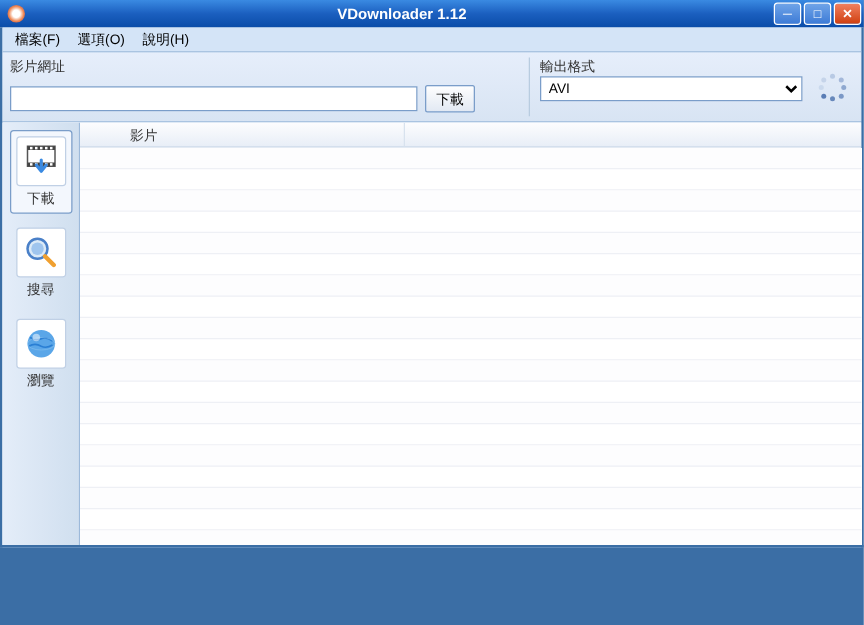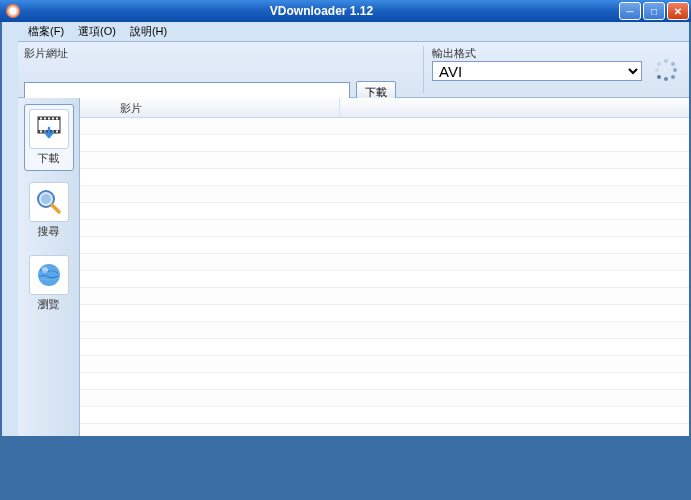--- a/index.html
+++ b/index.html
@@ -7,36 +7,36 @@
 
 .titlebar { height: 22px; background: linear-gradient(to bottom, #3a8ae2 0%, #1b5fbf 50%, #0a4ca8 100%); display: flex; align-items: center; padding: 0 2px; color: #fff; }
 .titlebar .app-icon { width: 14px; height: 14px; margin: 0 4px; background: radial-gradient(circle, #fff 30%, #e85 60%, #a33 100%); border-radius: 50%; }
 .titlebar .title { flex: 1; font-size: 12px; font-weight: bold; text-align: center; }
 .win-btns { display: flex; gap: 2px; }
 .win-btn { width: 22px; height: 18px; border: 1px solid #fff; border-radius: 3px; display: flex; align-items: center; justify-content: center; color: #fff; font-size: 10px; font-weight: bold; }
 .win-btn.min { background: linear-gradient(#6fa4e8, #3d7bd6); }
 .win-btn.max { background: linear-gradient(#6fa4e8, #3d7bd6); }
 .win-btn.close { background: linear-gradient(#f08060, #d04010); }
 
-.window-inner { background: #d4e4f7; border: 2px solid #3b6ea5; border-top: none; height: 416px; display: flex; flex-direction: column; padding-left: 16px; }
+.window-inner { background: #d4e4f7; border: 2px solid #3b6ea5; border-top: none; height: 416px; display: flex; flex-direction: column; }
 
 .menubar { height: 20px; background: #d4e4f7; display: flex; align-items: center; padding: 0 4px; gap: 2px; border-bottom: 1px solid #9cb9da; }
 .menu-item { padding: 2px 6px; cursor: default; }
 
 .toolbar { height: 56px; background: linear-gradient(#e6eefb, #d8e4f3); border-bottom: 1px solid #9cb9da; display: flex; padding: 4px 6px; gap: 6px; }
-.tb-left { flex: 1; display: flex; flex-direction: column; gap: 20px; }
+.tb-left { flex: 1; display: flex; flex-direction: column; gap: 7px; }
 .tb-label { font-size: 11px; color: #333; }
 .tb-row { display: flex; gap: 6px; align-items: center; }
 .url-input { flex: 1; height: 20px; border: 1px solid #7a9dc9; background: #fff; padding: 0 4px; max-width: 326px; }
 .dl-btn { width: 40px; height: 22px; background: linear-gradient(#fefefe, #e2e9f3); border: 1px solid #7a9dc9; border-radius: 2px; font-size: 11px; cursor: pointer; }
 .hd-check { display: flex; align-items: center; gap: 4px; font-size: 11px; color: #333; }
 .hd-check input { width: 12px; height: 12px; }
 
 .tb-right { width: 220px; border-left: 1px solid #b8cce0; padding-left: 8px; display: flex; flex-direction: column; gap: 0; }
-.format-select { width: 210px; height: 20px; border: 1px solid #7a9dc9; background: #fff; font-size: 15px; padding: 0 2px; }
+.format-select { width: 210px; height: 20px; border: 1px solid #7a9dc9; background: #fff; font-size: 11px; padding: 0 2px; }
 
 .tb-spinner { width: 34px; display: flex; align-items: center; justify-content: center; }
 .spinner { width: 22px; height: 22px; position: relative; }
 .spinner span { position: absolute; width: 4px; height: 4px; border-radius: 50%; background: #5a7db5; }
 .spinner span:nth-child(1){top:0;left:9px;opacity:.3}
 .spinner span:nth-child(2){top:3px;left:16px;opacity:.45}
 .spinner span:nth-child(3){top:9px;left:18px;opacity:.6}
 .spinner span:nth-child(4){top:16px;left:16px;opacity:.75}
 .spinner span:nth-child(5){top:18px;left:9px;opacity:.9}
 .spinner span:nth-child(6){top:16px;left:2px;opacity:1}

